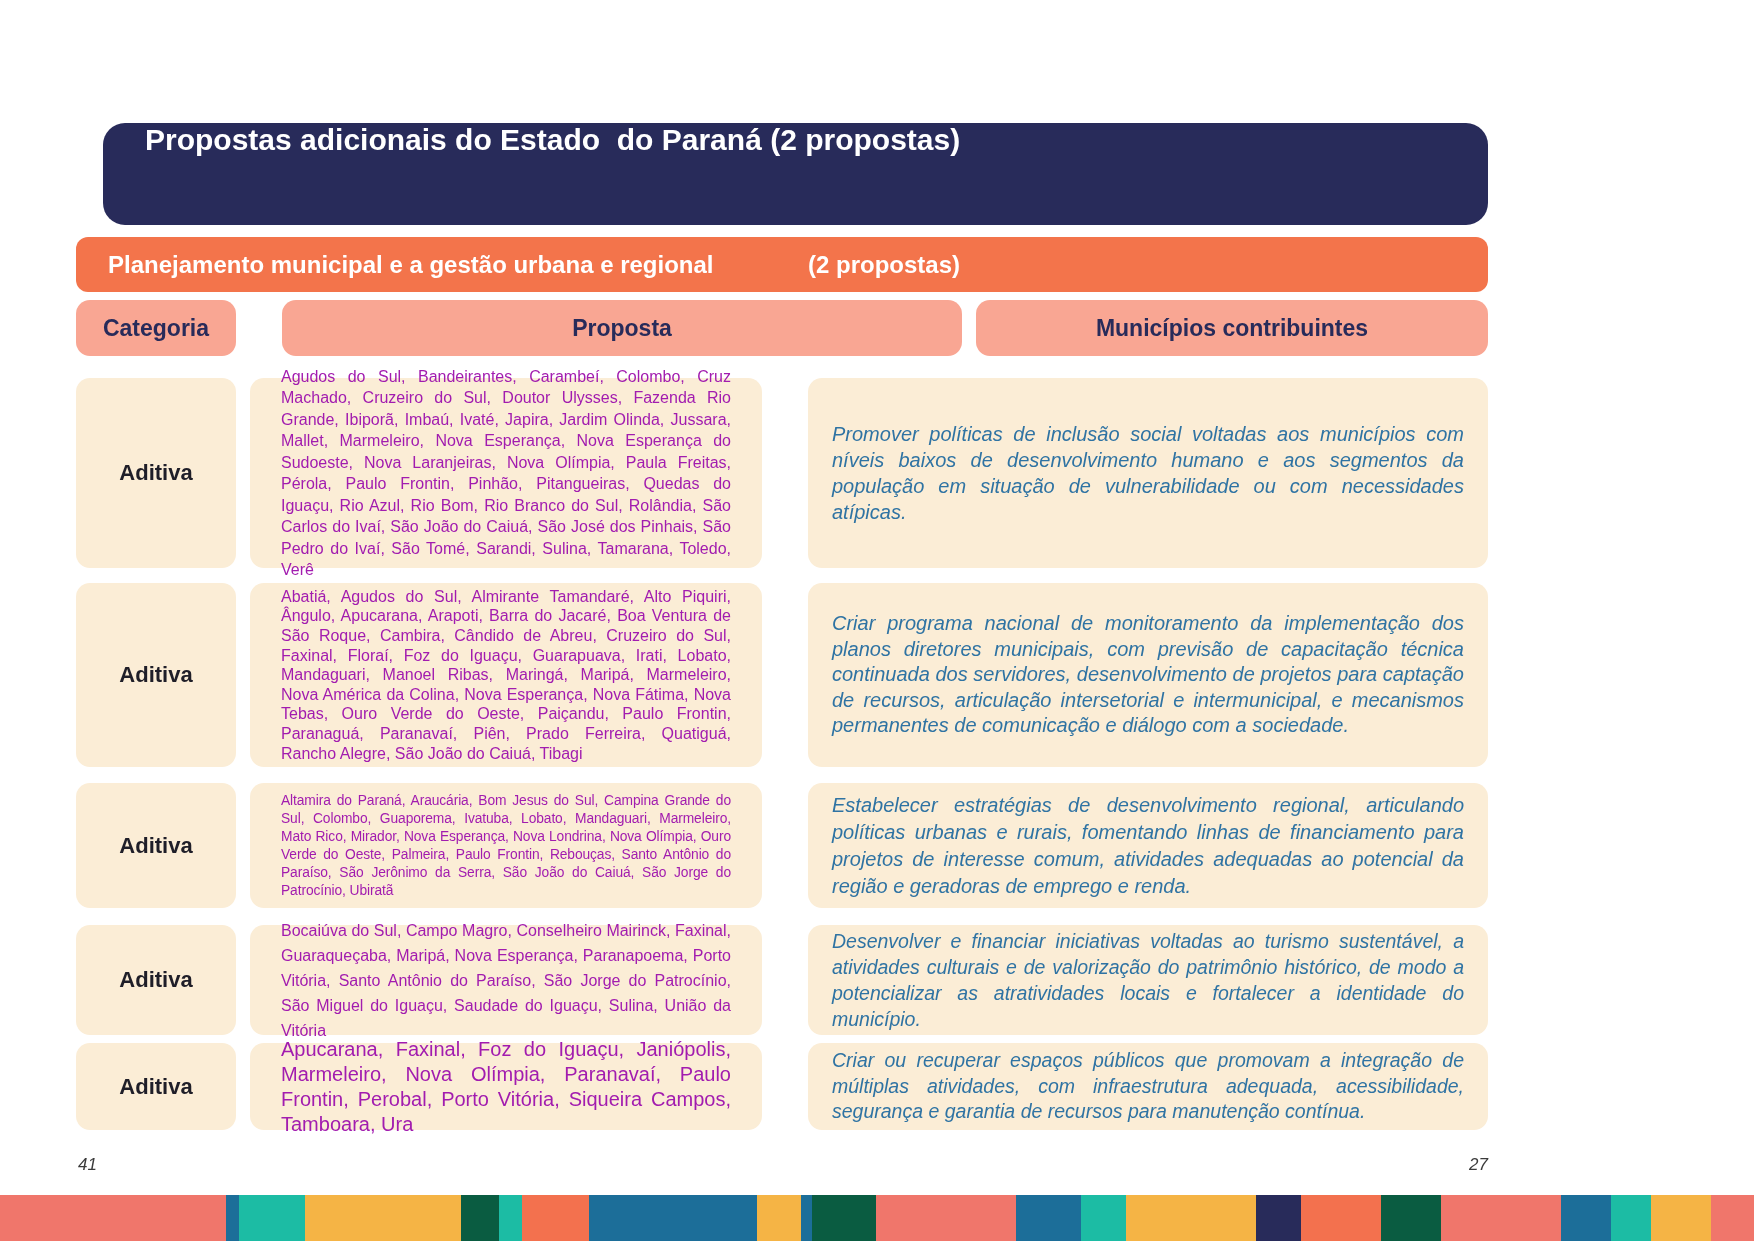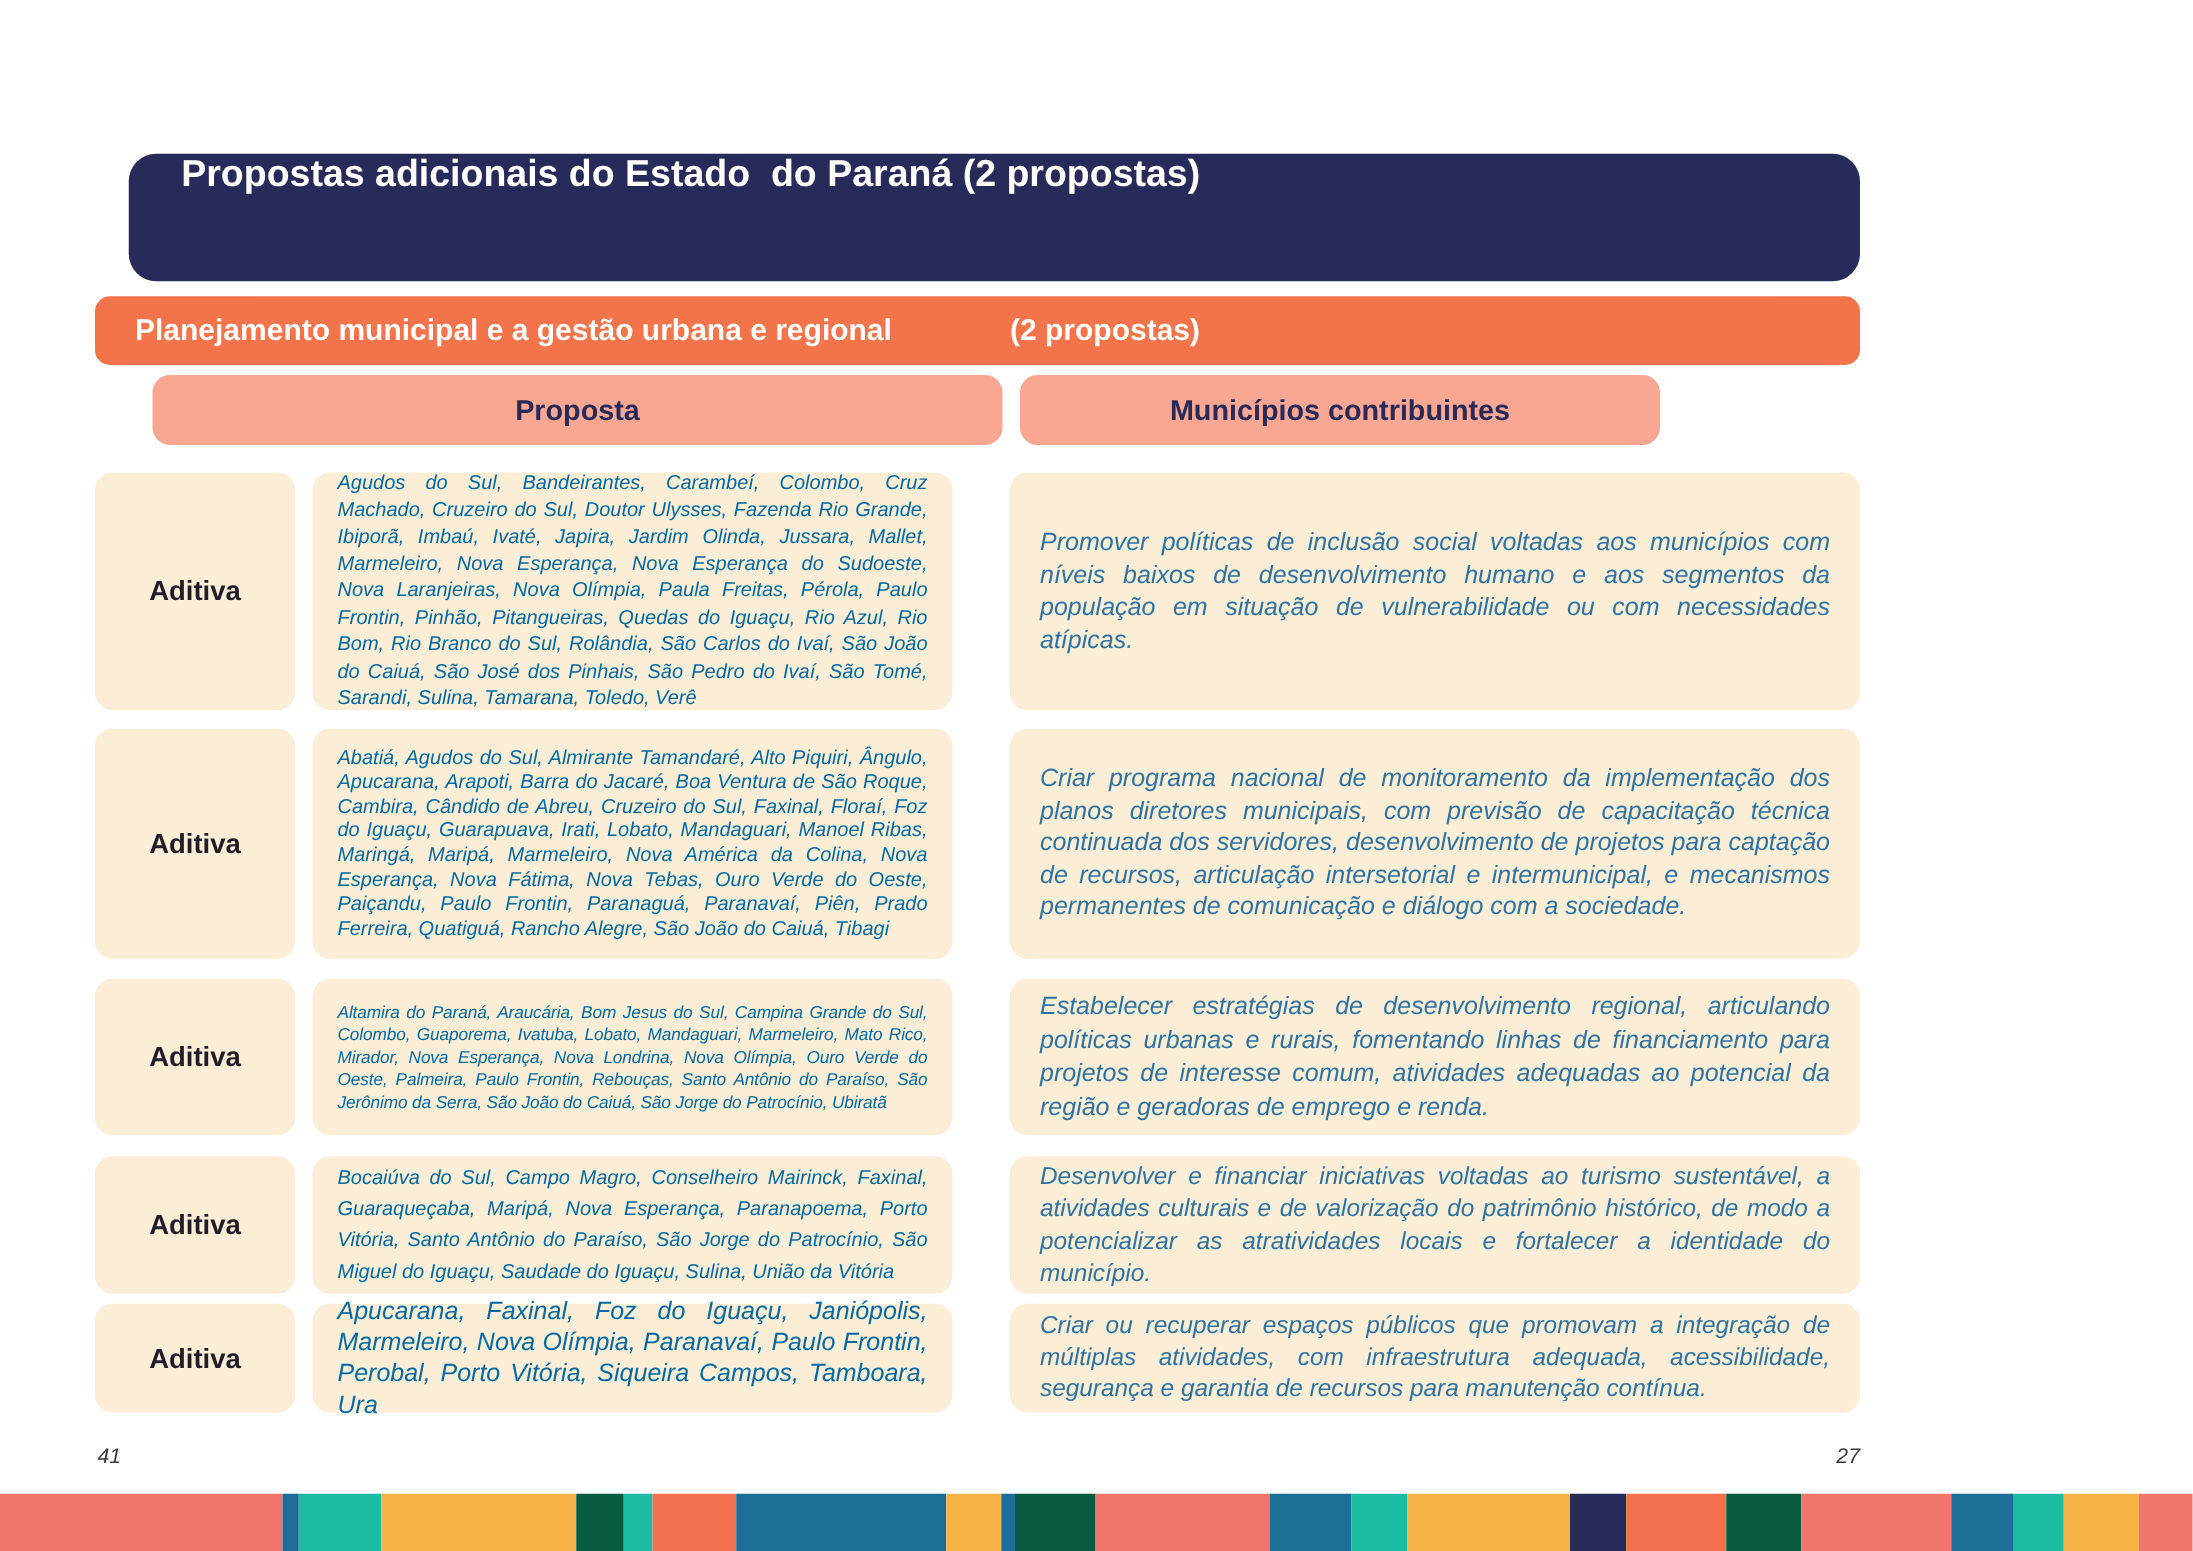--- a/index.html
+++ b/index.html
@@ -51,21 +51,21 @@
   .cat-label{font-size:22px;font-weight:700;color:#1F1E28;}
   .cell.mun{
     width:512px;flex:none;margin-left:14px;
     display:flex;align-items:center;padding:10px 20px;
   }
   .cell.prop{
     width:680px;flex:none;margin-left:46px;
     display:flex;align-items:center;padding:8px 24px;
   }
   .mun-text{
-    margin:0;color:#0369a1;text-align:justify;font-style:italic;
+    margin:11px;color:#a21caf;text-align:justify;
   }
   .prop-text{
     margin:0;color:#2F73A3;font-style:italic;text-align:justify;
   }
   .row-1{margin-top:22px;height:190px;}
   .row-1 .mun-text{font-size:16px;line-height:21.5px;}
   .row-1 .prop-text{font-size:20px;line-height:26px;}
   .row-2{margin-top:15px;height:184px;}
   .row-2 .mun-text{font-size:16px;line-height:19.6px;}
   .row-2 .prop-text{font-size:20px;line-height:25.4px;}
@@ -100,20 +100,21 @@
       <span class="page-title">Propostas adicionais do Estado  do Paraná (2 propostas)</span>
     </div>
   </div>
 
   <div class="section-bar">
     <span class="section-title">Planejamento municipal e a gestão urbana e regional</span>
     <span class="section-count">(2 propostas)</span>
   </div>
 
   <div class="pill-row">
+    <div class="pill cat">Categoria</div>
     <div class="pill prop">Proposta</div>
     <div class="pill mun">Municípios contribuintes</div>
   </div>
 
   <div class="trow row-1">
     <div class="cell cat">
       <span class="cat-label">Aditiva</span>
     </div>
     <div class="cell mun">
       <p class="mun-text">Agudos do Sul, Bandeirantes, Carambeí, Colombo, Cruz Machado, Cruzeiro do Sul, Doutor Ulysses, Fazenda Rio Grande, Ibiporã, Imbaú, Ivaté, Japira, Jardim Olinda, Jussara, Mallet, Marmeleiro, Nova Esperança, Nova Esperança do Sudoeste, Nova Laranjeiras, Nova Olímpia, Paula Freitas, Pérola, Paulo Frontin, Pinhão, Pitangueiras, Quedas do Iguaçu, Rio Azul, Rio Bom, Rio Branco do Sul, Rolândia, São Carlos do Ivaí, São João do Caiuá, São José dos Pinhais, São Pedro do Ivaí, São Tomé, Sarandi, Sulina, Tamarana, Toledo, Verê</p>

